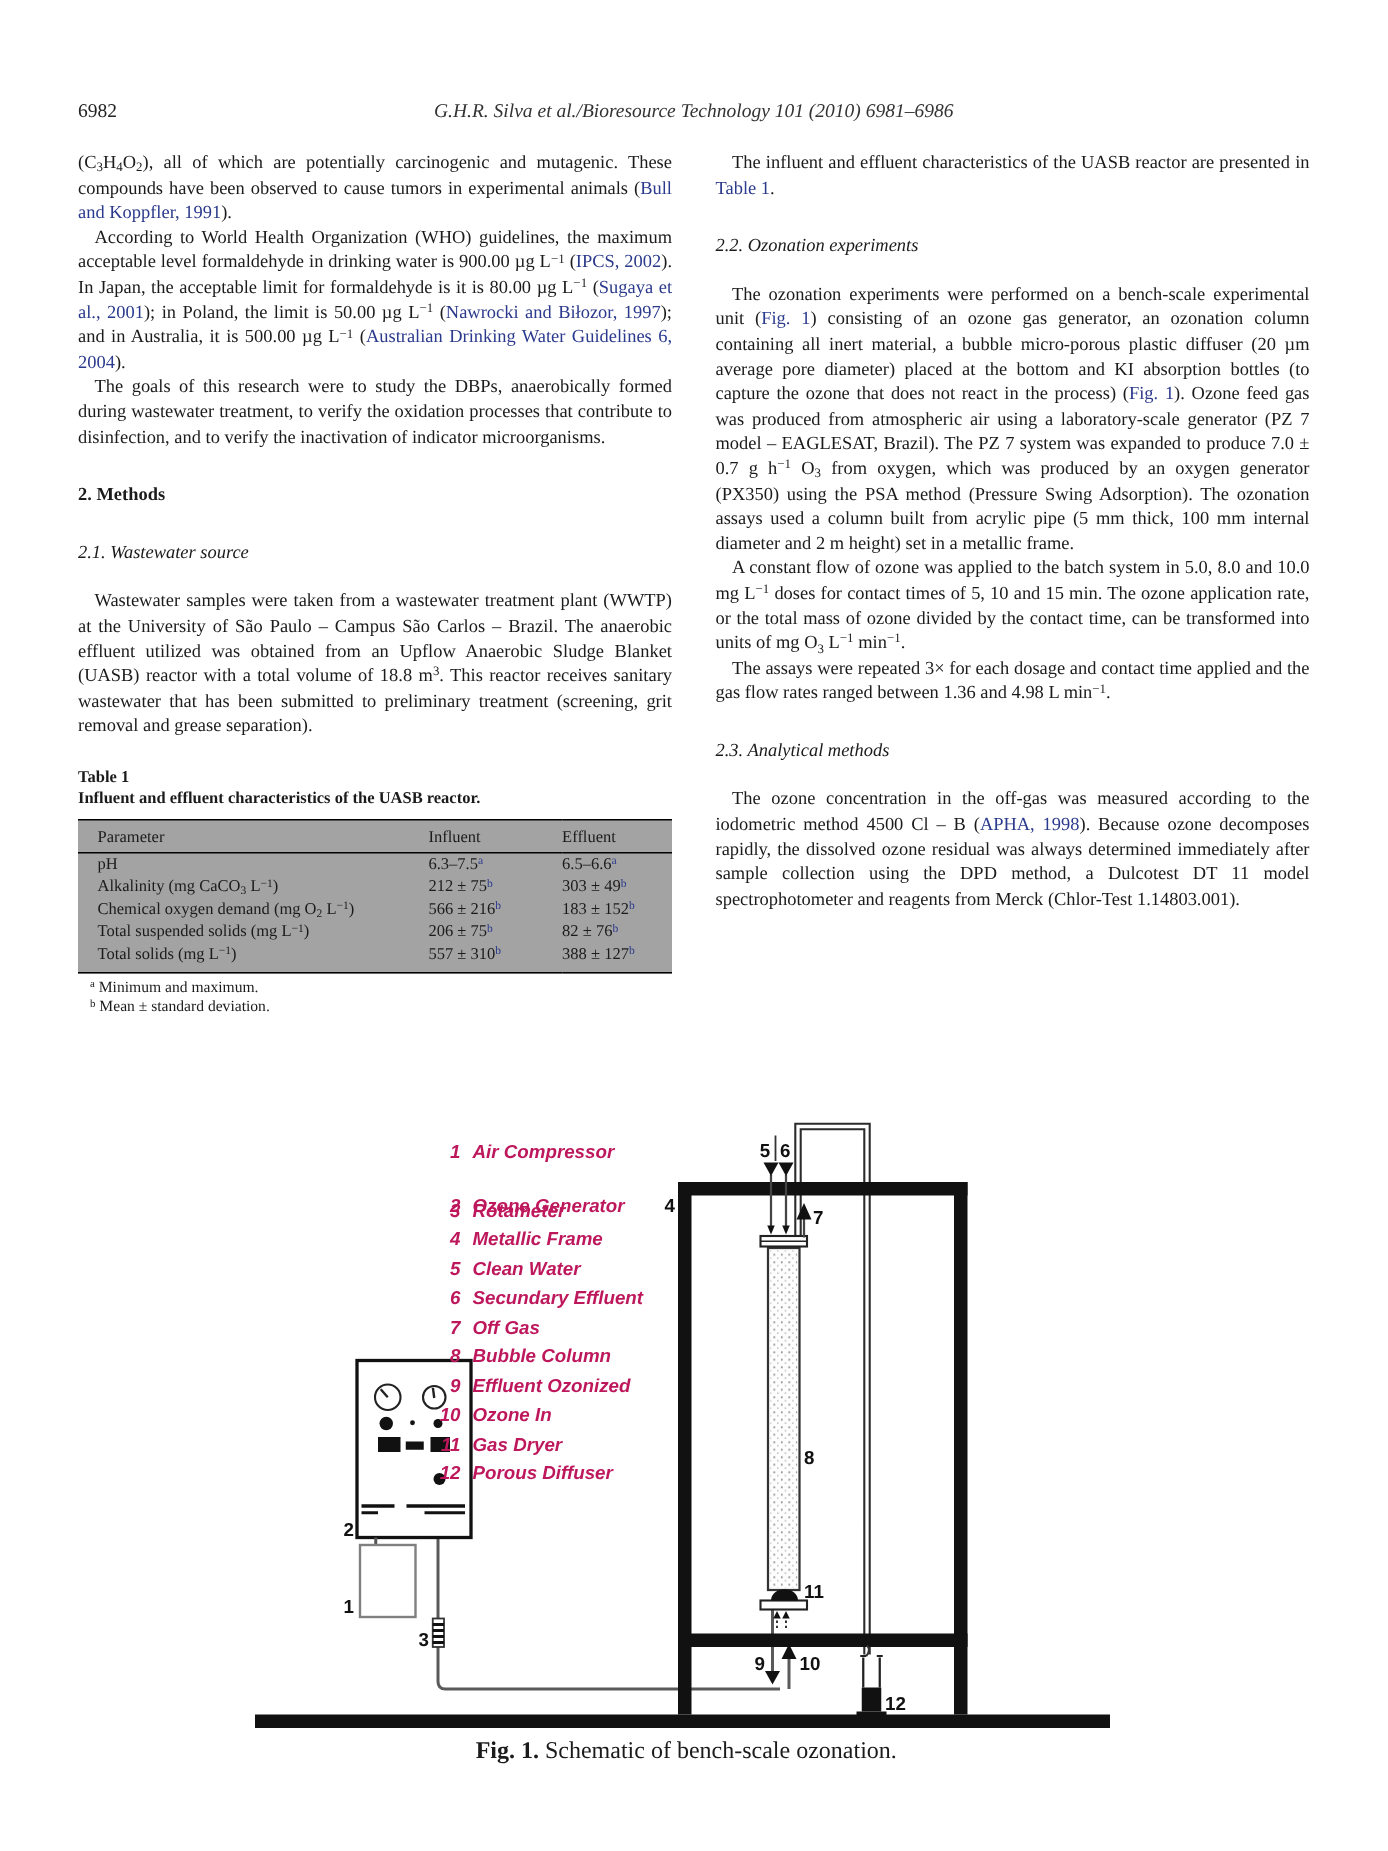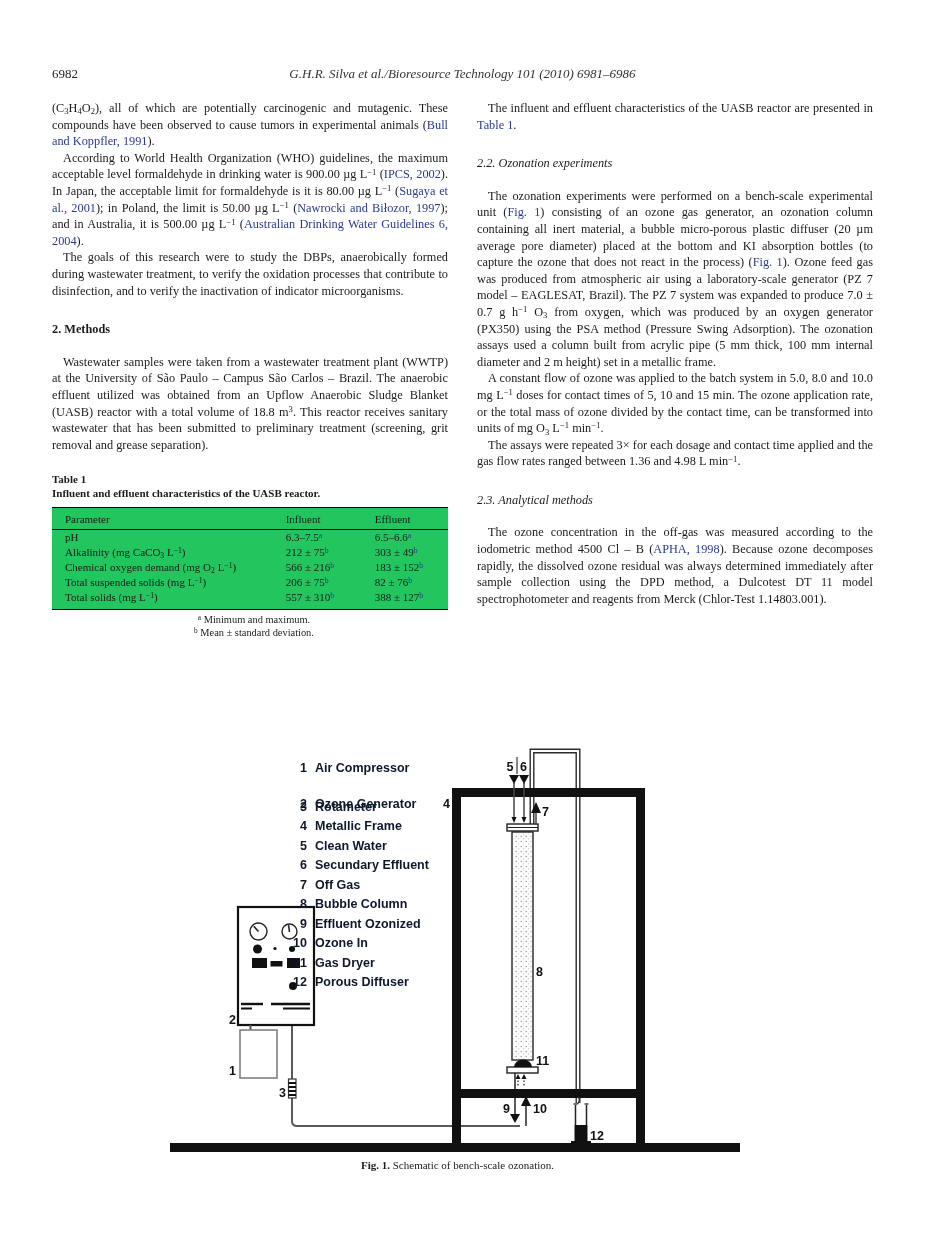--- a/index.html
+++ b/index.html
@@ -21,51 +21,52 @@
   .sub-head { font-style:italic; margin:22px 0 16px; }
   .lnk { color:#2b3a8c; }
   .bld { font-weight:bold; }
   sup, sub { font-size:0.7em; line-height:0; position:relative; vertical-align:baseline; }
   sup { top:-0.42em; } sub { top:0.28em; }
 
   .tablewrap { margin-top:20px; text-align:left; }
   .tbl-label { font-weight:bold; font-size:11px; line-height:13px; }
   .tbl-caption { font-size:11px; line-height:13px; margin:1px 0 7px;font-weight:bold; }
   table.datatable {
-    width:100%; border-collapse:collapse; background:#22c55e; font-size:11px; line-height:14px;
+    width:100%; border-collapse:collapse; background:#a3a3a3; font-size:11px; line-height:14px;
     border-top:1.4px solid #000; border-bottom:1.4px solid #000;
   }
   table.datatable th { text-align:left; font-weight:normal; padding:4px 0 3px; border-bottom:1.1px solid #000; }
   table.datatable td { padding:0.5px 0; }
   table.datatable th:first-child, table.datatable td:first-child { padding-left:13px; }
   table.datatable tbody tr:first-child td { padding-top:0; }
   table.datatable tbody tr:last-child td { padding-bottom:5px; }
-  .fnotes { font-size:10.4px; line-height:12.8px; margin-top:4px; padding-left:8px;text-align:center; }
+  .fnotes { font-size:10.4px; line-height:12.8px; margin-top:4px; padding-left:8px; }
 
   .figure { position:absolute; left:170px; top:745px; width:575px; height:448px; }
   .fig-svg { position:absolute; left:0; top:0; }
   .leg-row { position:absolute; left:118px; white-space:nowrap;
-             font-family:"Liberation Sans", sans-serif; font-weight:bold; font-size:12.5px; color:#0f172a; }
+             font-family:"Liberation Sans", sans-serif; font-weight:bold; font-size:12.5px; color:#be185d;font-style:italic; }
   .leg-num { display:inline-block; width:19px; text-align:right; margin-right:8px; }
   .co { font-family:"Liberation Sans", sans-serif; font-weight:bold; font-size:12.5px; fill:#111; }
-  .fig-caption { position:absolute; top:414px; left:0; width:575px; text-align:center; font-size:11px; color:#1b1b1b; }
+  .fig-caption { position:absolute; top:414px; left:0; width:575px; text-align:center; font-size:16px; color:#1b1b1b; }
 </style>
 </head>
 <body>
 
 <div class="runhead">
   <span class="pageno">6982</span>
   <span class="jref">G.H.R. Silva et al./Bioresource Technology 101 (2010) 6981–6986</span>
 </div>
 
 <div class="col col-left">
   <p class="noindent"><span>(C</span><sub>3</sub><span>H</span><sub>4</sub><span>O</span><sub>2</sub><span>), all of which are potentially carcinogenic and mutagenic. These compounds have been observed to cause tumors in experimental animals (</span><span class="lnk">Bull and Koppfler, 1991</span><span>).</span></p>
   <p><span>According to World Health Organization (WHO) guidelines, the maximum acceptable level formaldehyde in drinking water is 900.00 µg L</span><sup>−1</sup><span> (</span><span class="lnk">IPCS, 2002</span><span>). In Japan, the acceptable limit for formaldehyde is it is 80.00 µg L</span><sup>−1</sup><span> (</span><span class="lnk">Sugaya et al., 2001</span><span>); in Poland, the limit is 50.00 µg L</span><sup>−1</sup><span> (</span><span class="lnk">Nawrocki and Biłozor, 1997</span><span>); and in Australia, it is 500.00 µg L</span><sup>−1</sup><span> (</span><span class="lnk">Australian Drinking Water Guidelines 6, 2004</span><span>).</span></p>
   <p><span>The goals of this research were to study the DBPs, anaerobically formed during wastewater treatment, to verify the oxidation processes that contribute to disinfection, and to verify the inactivation of indicator microorganisms.</span></p>
   <div class="sec-head">2. Methods</div>
+  <div class="sub-head">2.1. Wastewater source</div>
   <p><span>Wastewater samples were taken from a wastewater treatment plant (WWTP) at the University of São Paulo – Campus São Carlos – Brazil. The anaerobic effluent utilized was obtained from an Upflow Anaerobic Sludge Blanket (UASB) reactor with a total volume of 18.8 m</span><sup>3</sup><span>. This reactor receives sanitary wastewater that has been submitted to preliminary treatment (screening, grit removal and grease separation).</span></p>
 
   <div class="tablewrap">
     <div class="tbl-label">Table 1</div>
     <div class="tbl-caption">Influent and effluent characteristics of the UASB reactor.</div>
     <table class="datatable">
       <colgroup>
           <col style="width:59%">
           <col style="width:22.5%">
           <col style="width:18.5%">

